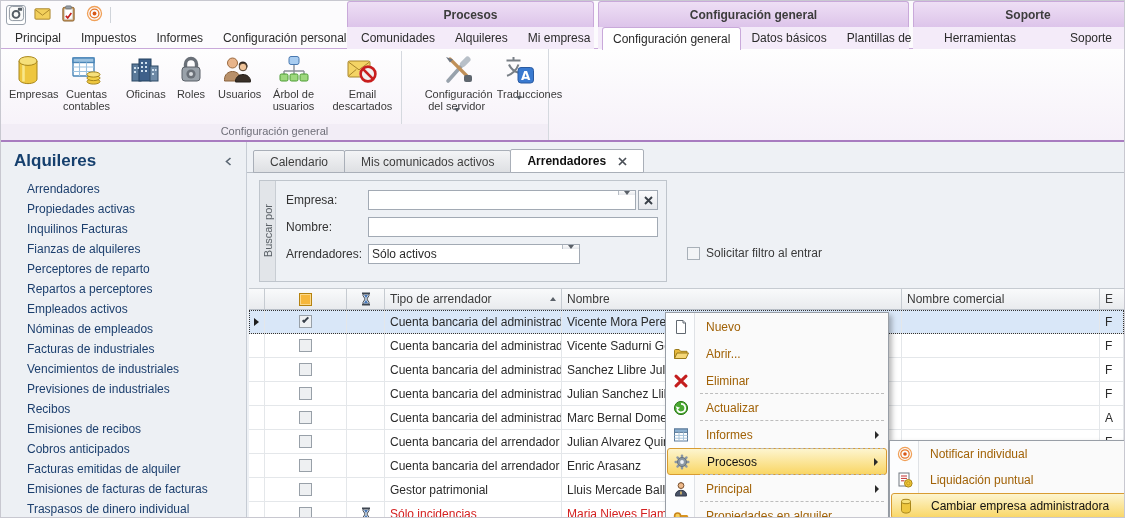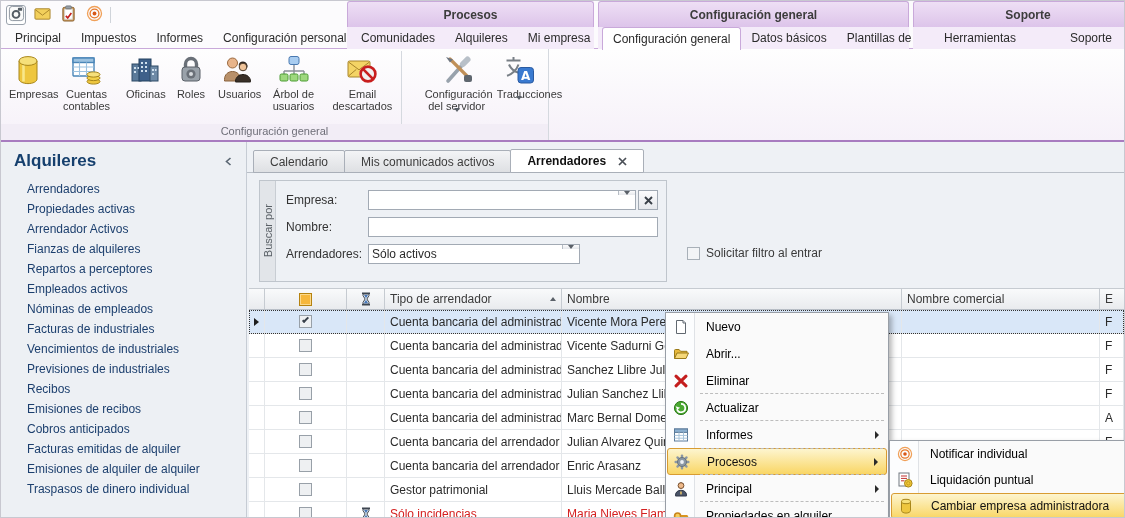--- a/index.html
+++ b/index.html
@@ -104,21 +104,21 @@
 
   
   .menu{position:absolute;background:#fafafa;border:1px solid #989ea6;box-shadow:3px 3px 5px rgba(0,0,0,.28);z-index:40}
   .menu .icol{position:absolute;left:0;top:0;bottom:0;width:29px;background:#fcfdfe;border-right:1px solid #dfe2e6}
   #context-menu{left:664px;top:311px;width:224px;height:240px}
   #sub-menu{left:888px;top:439px;width:245px;height:90px;z-index:50}
   .m-item{position:relative;height:27px;display:flex;align-items:center;cursor:pointer;margin:0 1px}
   #sub-menu .m-item{height:26px}
   .m-item .m-ic{position:absolute;left:5px;width:18px;height:18px;display:flex;align-items:center;justify-content:center}
   .m-item .m-ic svg{width:16px;height:16px}
-  .m-item .m-lbl{margin-left:39px;color:#000000}
+  .m-item .m-lbl{margin-left:39px;color:#a16207}
   .m-item .m-arrow{position:absolute;right:8px;width:0;height:0;border-top:4px solid transparent;border-bottom:4px solid transparent;border-left:4.5px solid #2a2a2a}
   .m-item.sep::before{content:"";position:absolute;left:33px;right:3px;top:-1px;border-top:1px dashed #bdbdbd}
   .m-item.hl{background:linear-gradient(#fdf5cf,#f9d665);border:1px solid #d89c32;border-radius:3px}
   .m-item.hl .m-lbl{color:#111}
 </style>
 </head>
 <body>
 
 <div id="app">
 
@@ -334,33 +334,34 @@
       <span class="sb-title">Alquileres</span>
       <span class="sb-collapse">
           <svg viewBox="0 0 9 9">
             <path d="M6.5 1L2.5 4.5 6.5 8" fill="none" stroke="#5a6672" stroke-width="1.6"></path>
           </svg>
         </span>
     </div>
     <div>
       <div class="sb-item">Arrendadores</div>
         <div class="sb-item">Propiedades activas</div>
-        <div class="sb-item">Arrendador Activos</div>
+        <div class="sb-item">Inquilinos Facturas</div>
         <div class="sb-item">Fianzas de alquileres</div>
+        <div class="sb-item">Perceptores de reparto</div>
         <div class="sb-item">Repartos a perceptores</div>
         <div class="sb-item">Empleados activos</div>
         <div class="sb-item">Nóminas de empleados</div>
         <div class="sb-item">Facturas de industriales</div>
         <div class="sb-item">Vencimientos de industriales</div>
         <div class="sb-item">Previsiones de industriales</div>
         <div class="sb-item">Recibos</div>
         <div class="sb-item">Emisiones de recibos</div>
         <div class="sb-item">Cobros anticipados</div>
         <div class="sb-item">Facturas emitidas de alquiler</div>
-        <div class="sb-item">Emisiones de alquiler de alquiler</div>
+        <div class="sb-item">Emisiones de facturas de facturas</div>
         <div class="sb-item">Traspasos de dinero individual</div>
     </div>
   </div>
 
   <div id="content">
     <div id="tabline"></div>
     <div id="doc-tabs">
       <div class="dtab">
           <span>Calendario</span>
 

